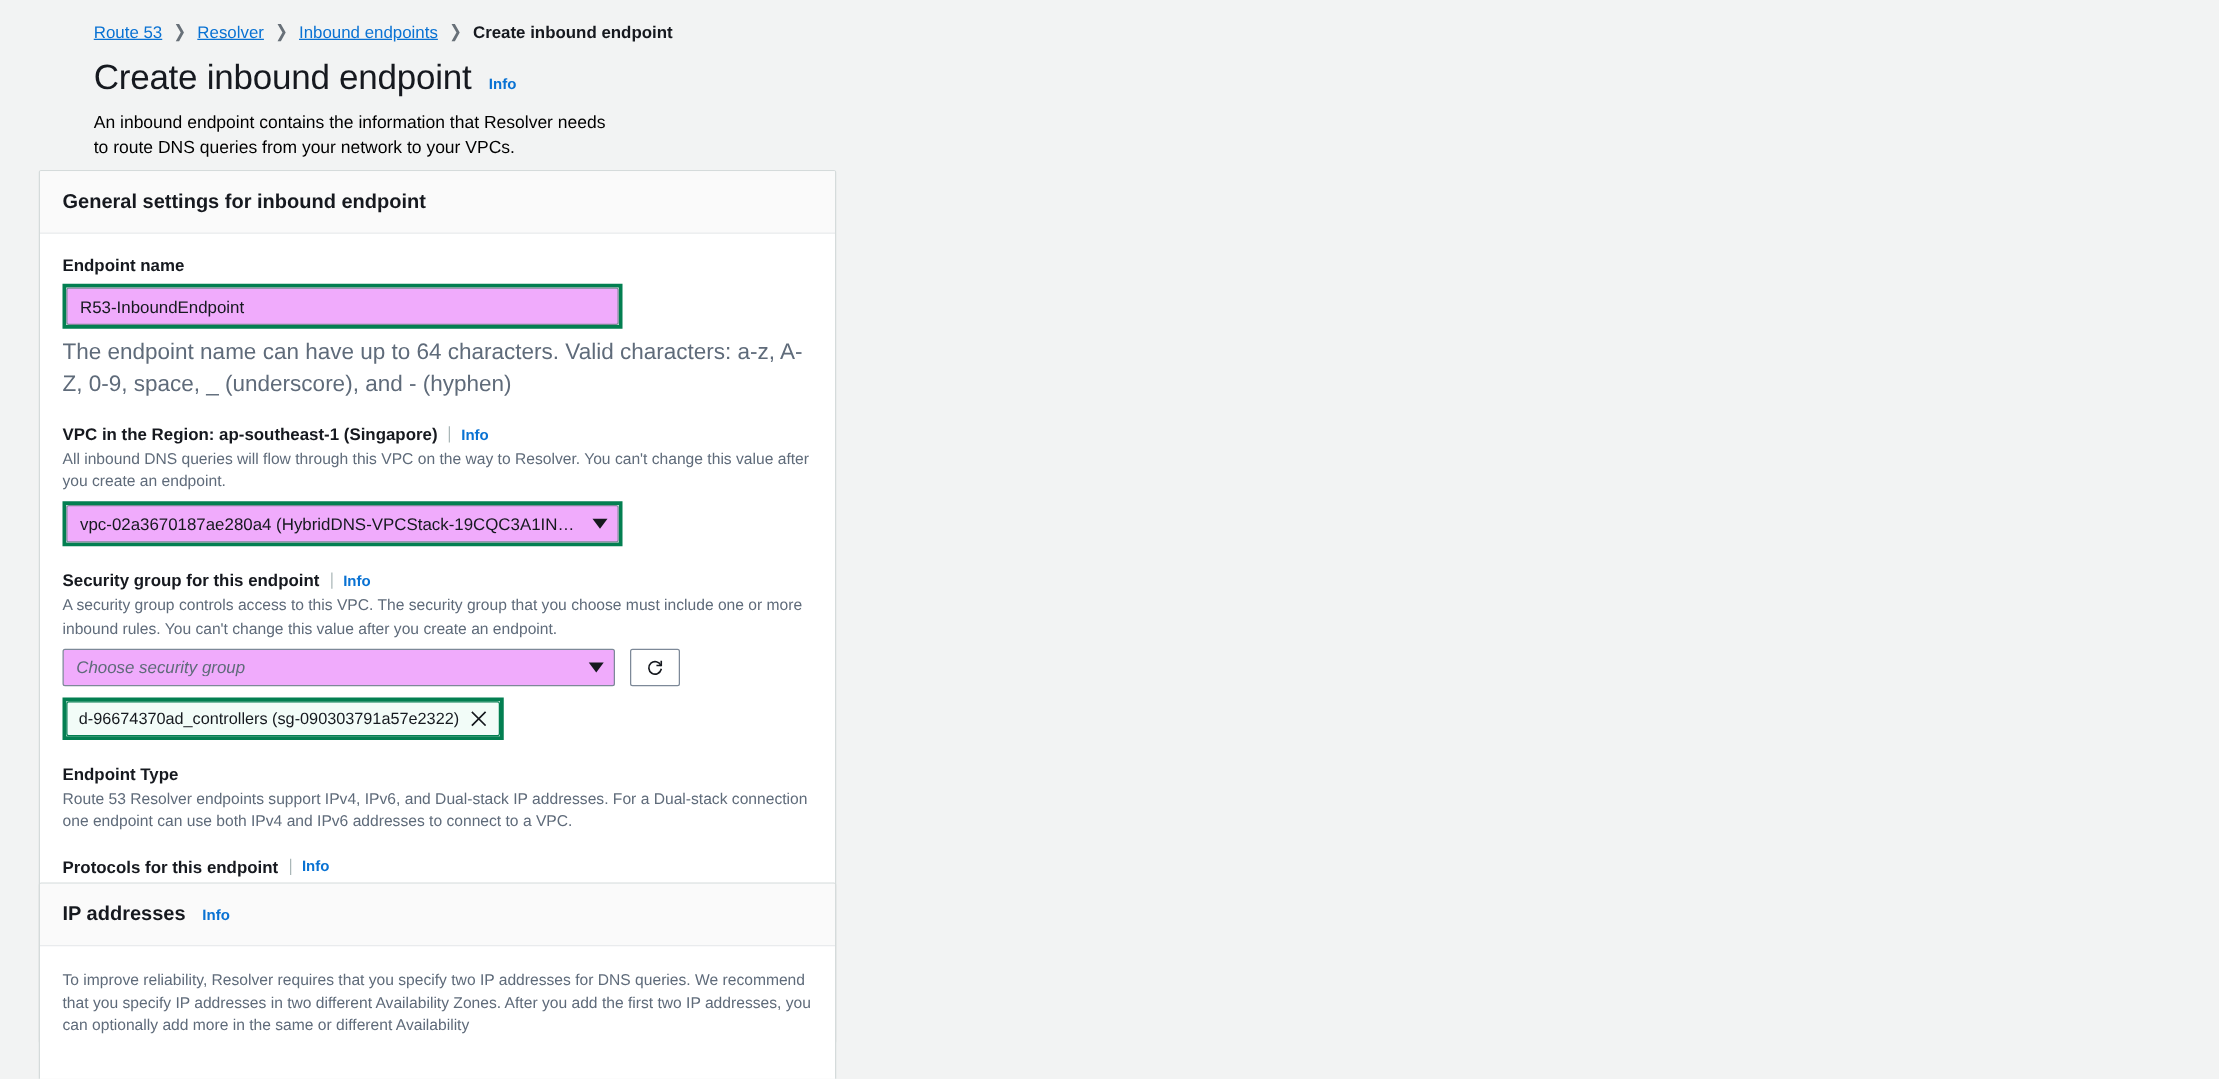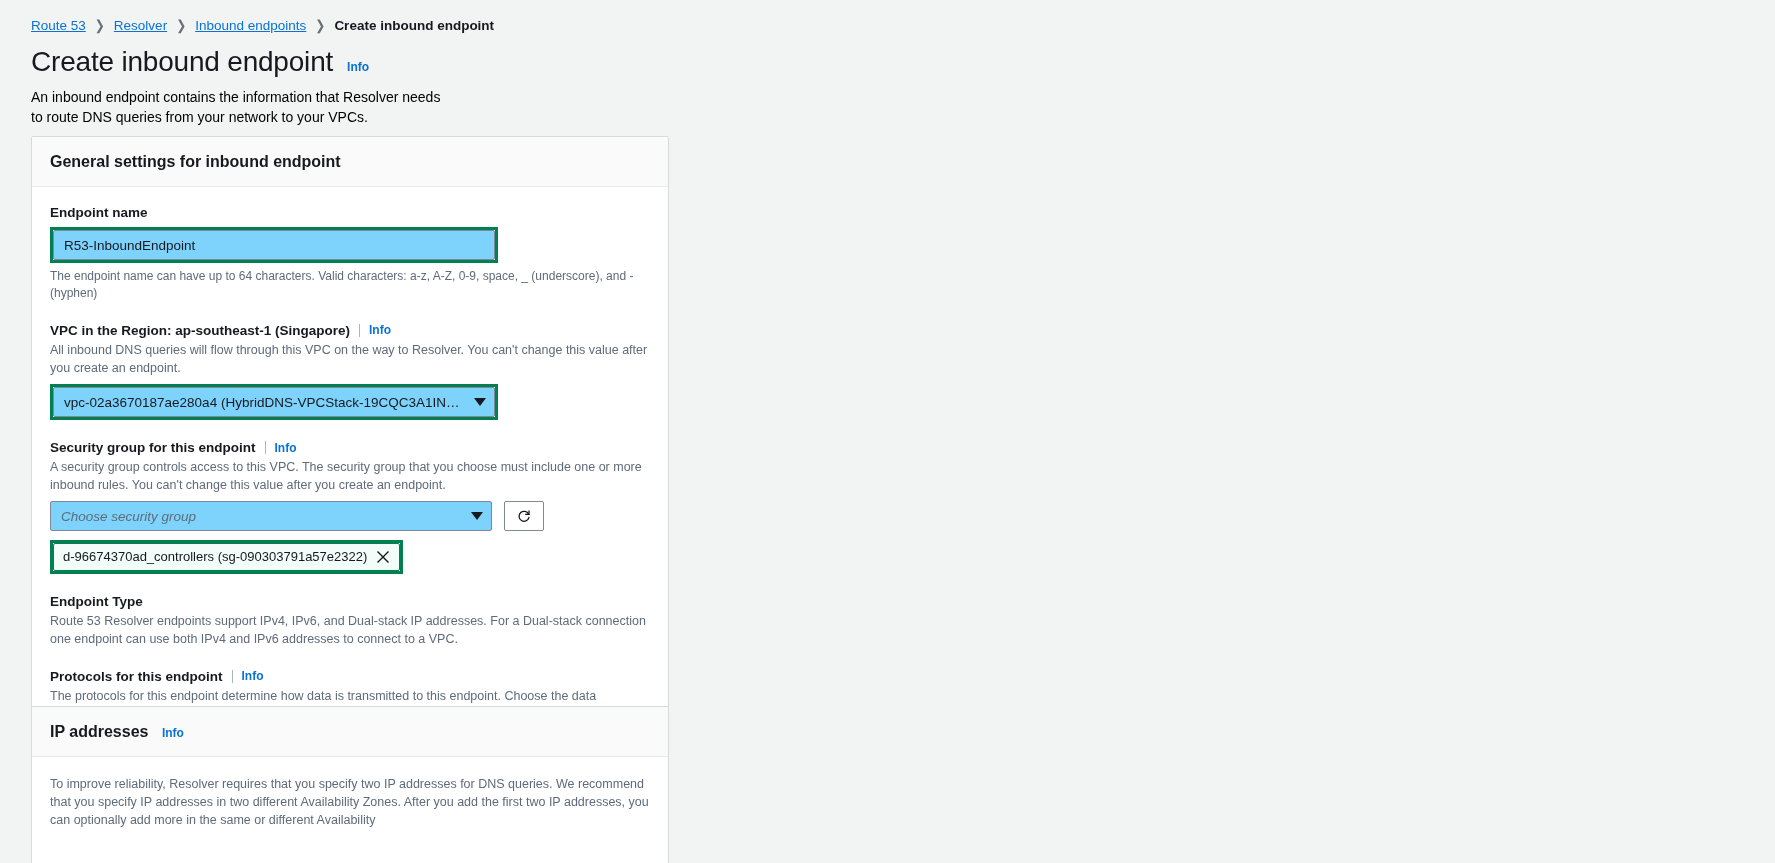--- a/index.html
+++ b/index.html
@@ -4,21 +4,21 @@
 <style>
   * { box-sizing: border-box; }
   html, body {
     margin: 0; padding: 0;
     width: 1775px; height: 863px;
     background: #f2f3f3;
     font-family: "Liberation Sans", sans-serif;
     color: #16191f;
     overflow: hidden;
   }
-  .page { position: relative; width: 1687px; height: 863px; }
+  .page { position: relative; width: 1687px; height: 863px; padding-left: 44px; }
 
   
   .breadcrumb {
     display: flex; align-items: center;
     padding: 16px 0 0 31px;
     font-size: 13.5px;
     height: 34px;
   }
   .crumb-link {
     color: #0972d3;
@@ -104,41 +104,41 @@
     margin: 0 9px;
   }
   .field-desc {
     font-size: 12.5px;
     color: #5f6b7a;
     line-height: 1.45;
     margin-top: 3px;
     max-width: 600px;
   }
   .field-constraint {
-    font-size: 12px;
+    font-size: 18px;
     color: #5f6b7a;
     line-height: 1.45;
     margin-top: 5px;
   }
 
   .control-row { display: flex; align-items: center; margin-top: 7px; gap: 12px; }
 
   .highlight {
     border: 3px solid #037f51;
     padding: 0;
     display: inline-block;
     line-height: 0;
   }
 
   .txt-input, .select-box {
     width: 442px;
     height: 30px;
     border: 1px solid #7d8998;
     border-radius: 2px;
-    background: #7dd3fc;
+    background: #f0abfc;
     font-size: 13.5px;
     font-family: "Liberation Sans", sans-serif;
     color: #16191f;
     padding: 0 10px;
     display: flex;
     align-items: center;
     line-height: normal;
   }
   .select-box { justify-content: space-between; padding-right: 8px; cursor: pointer; }
   .select-value { white-space: nowrap; overflow: hidden; text-overflow: ellipsis; }

